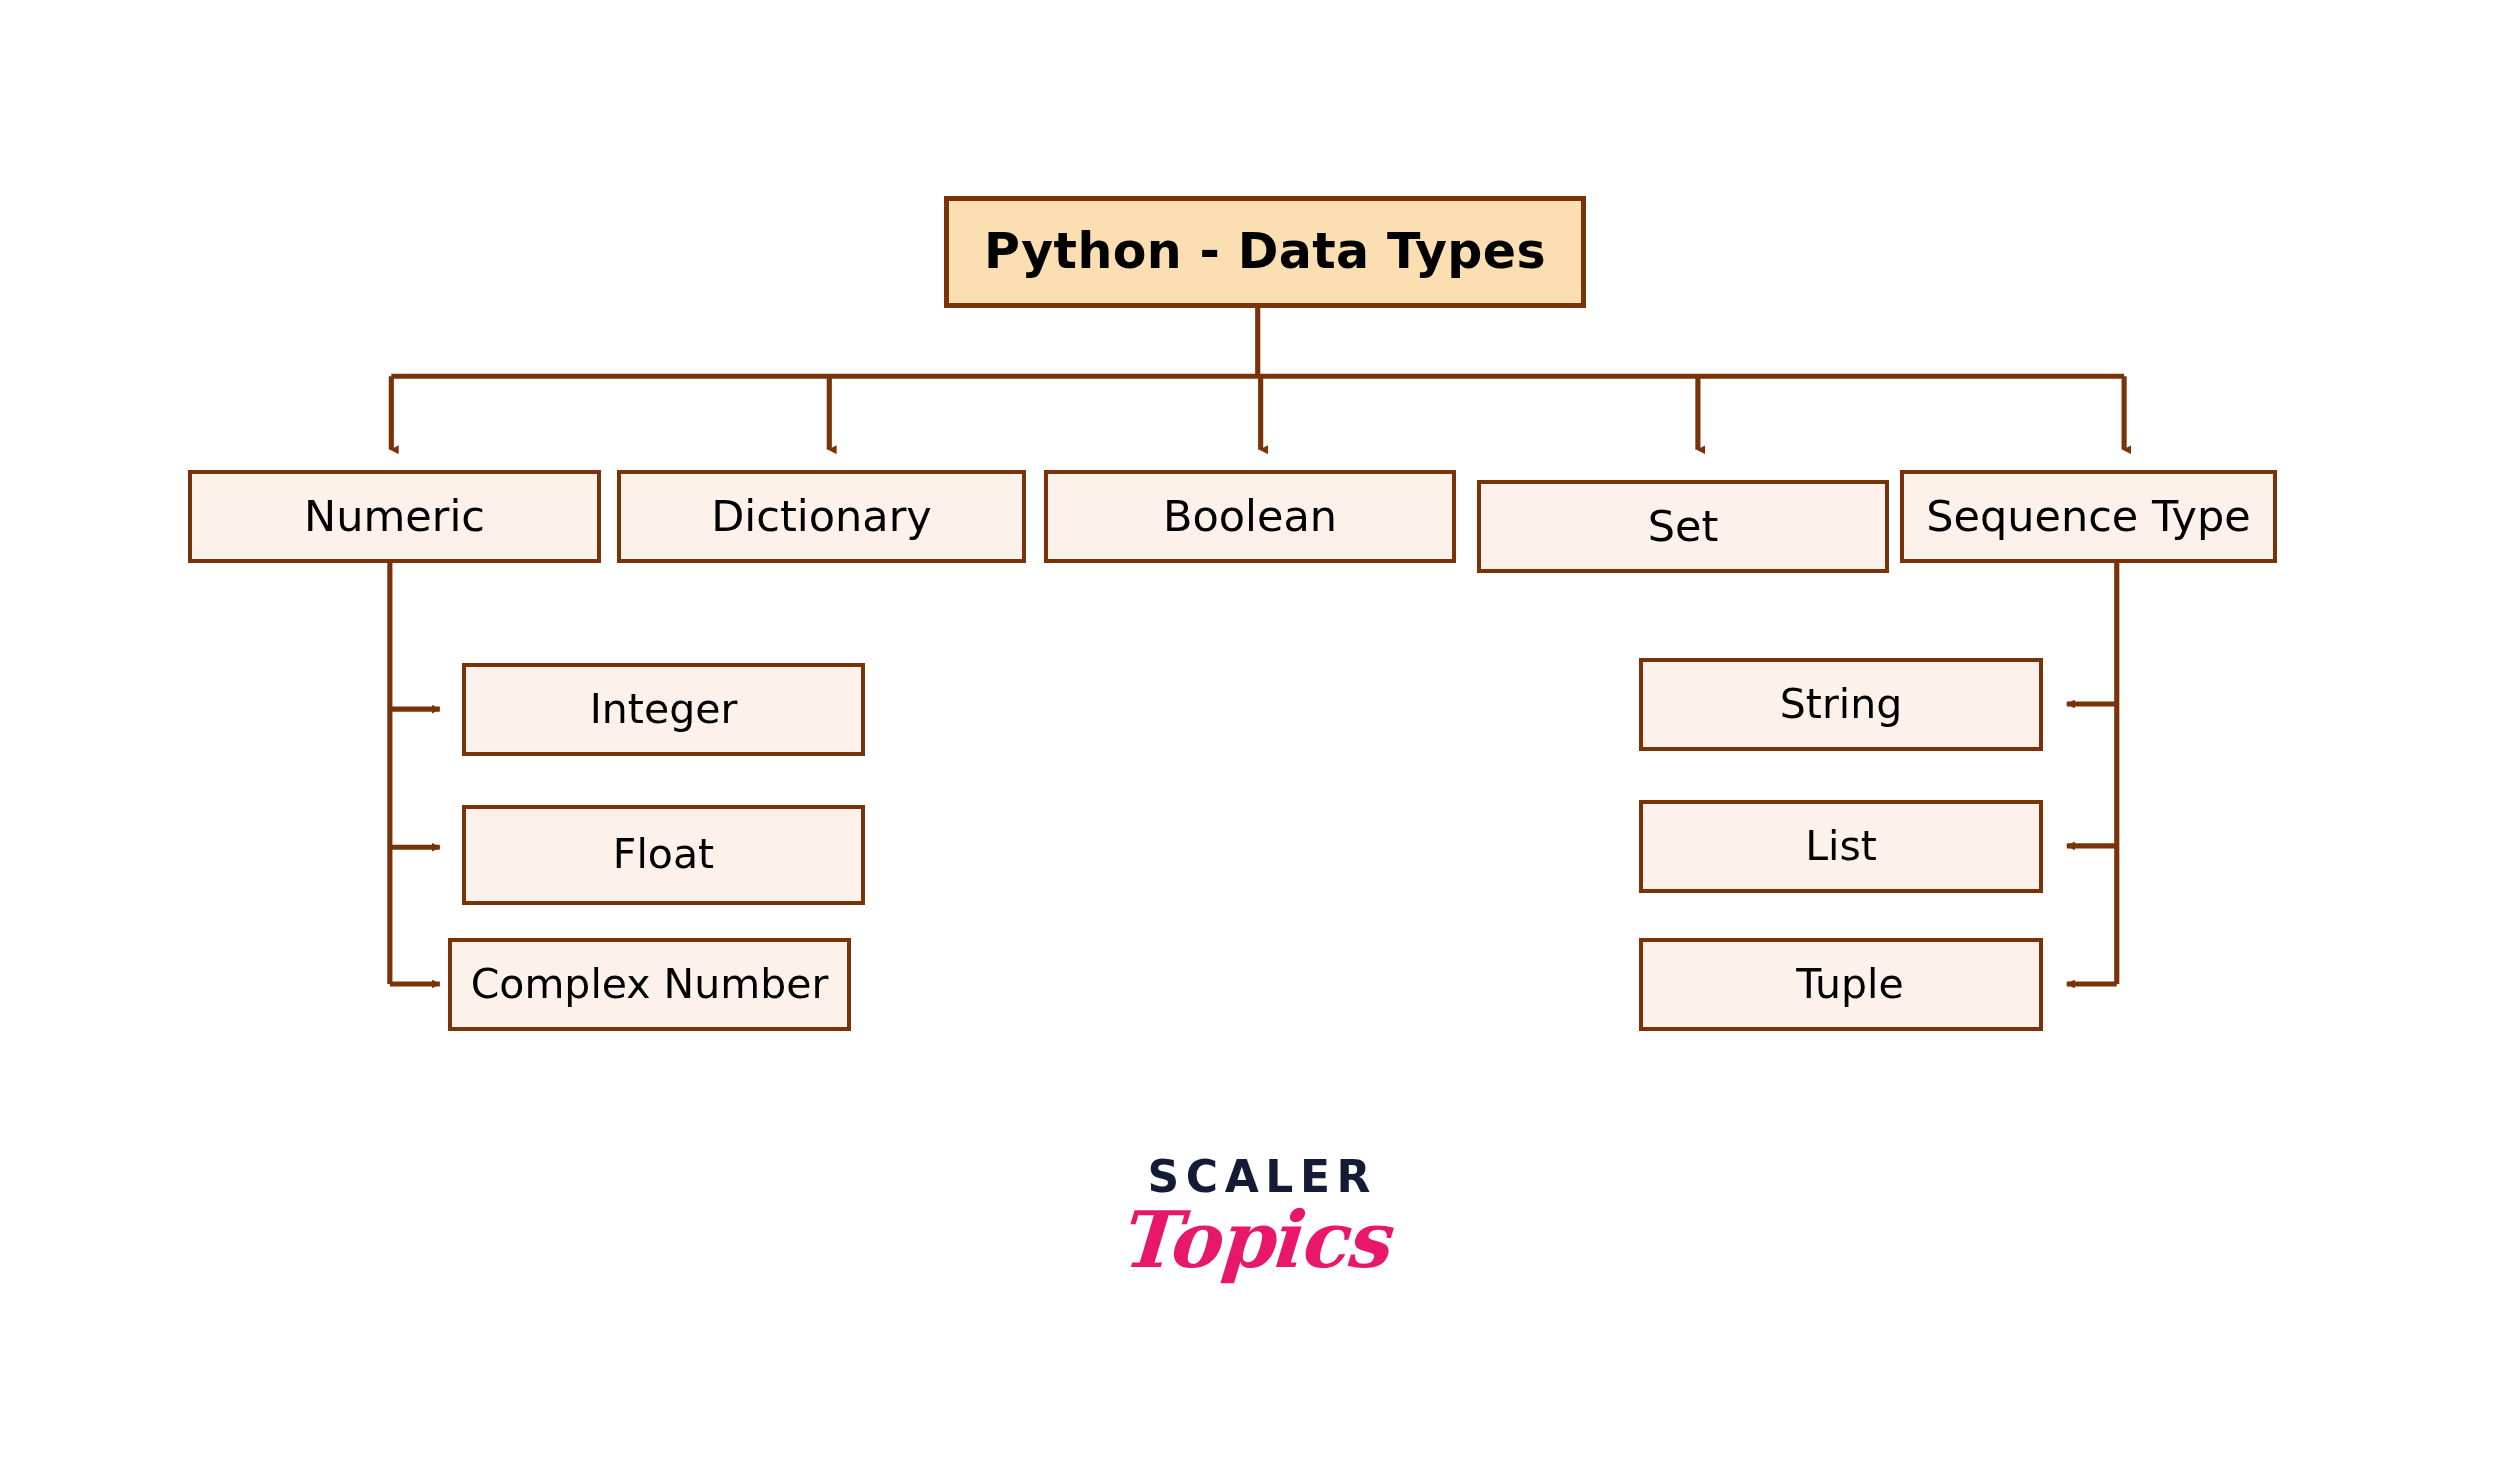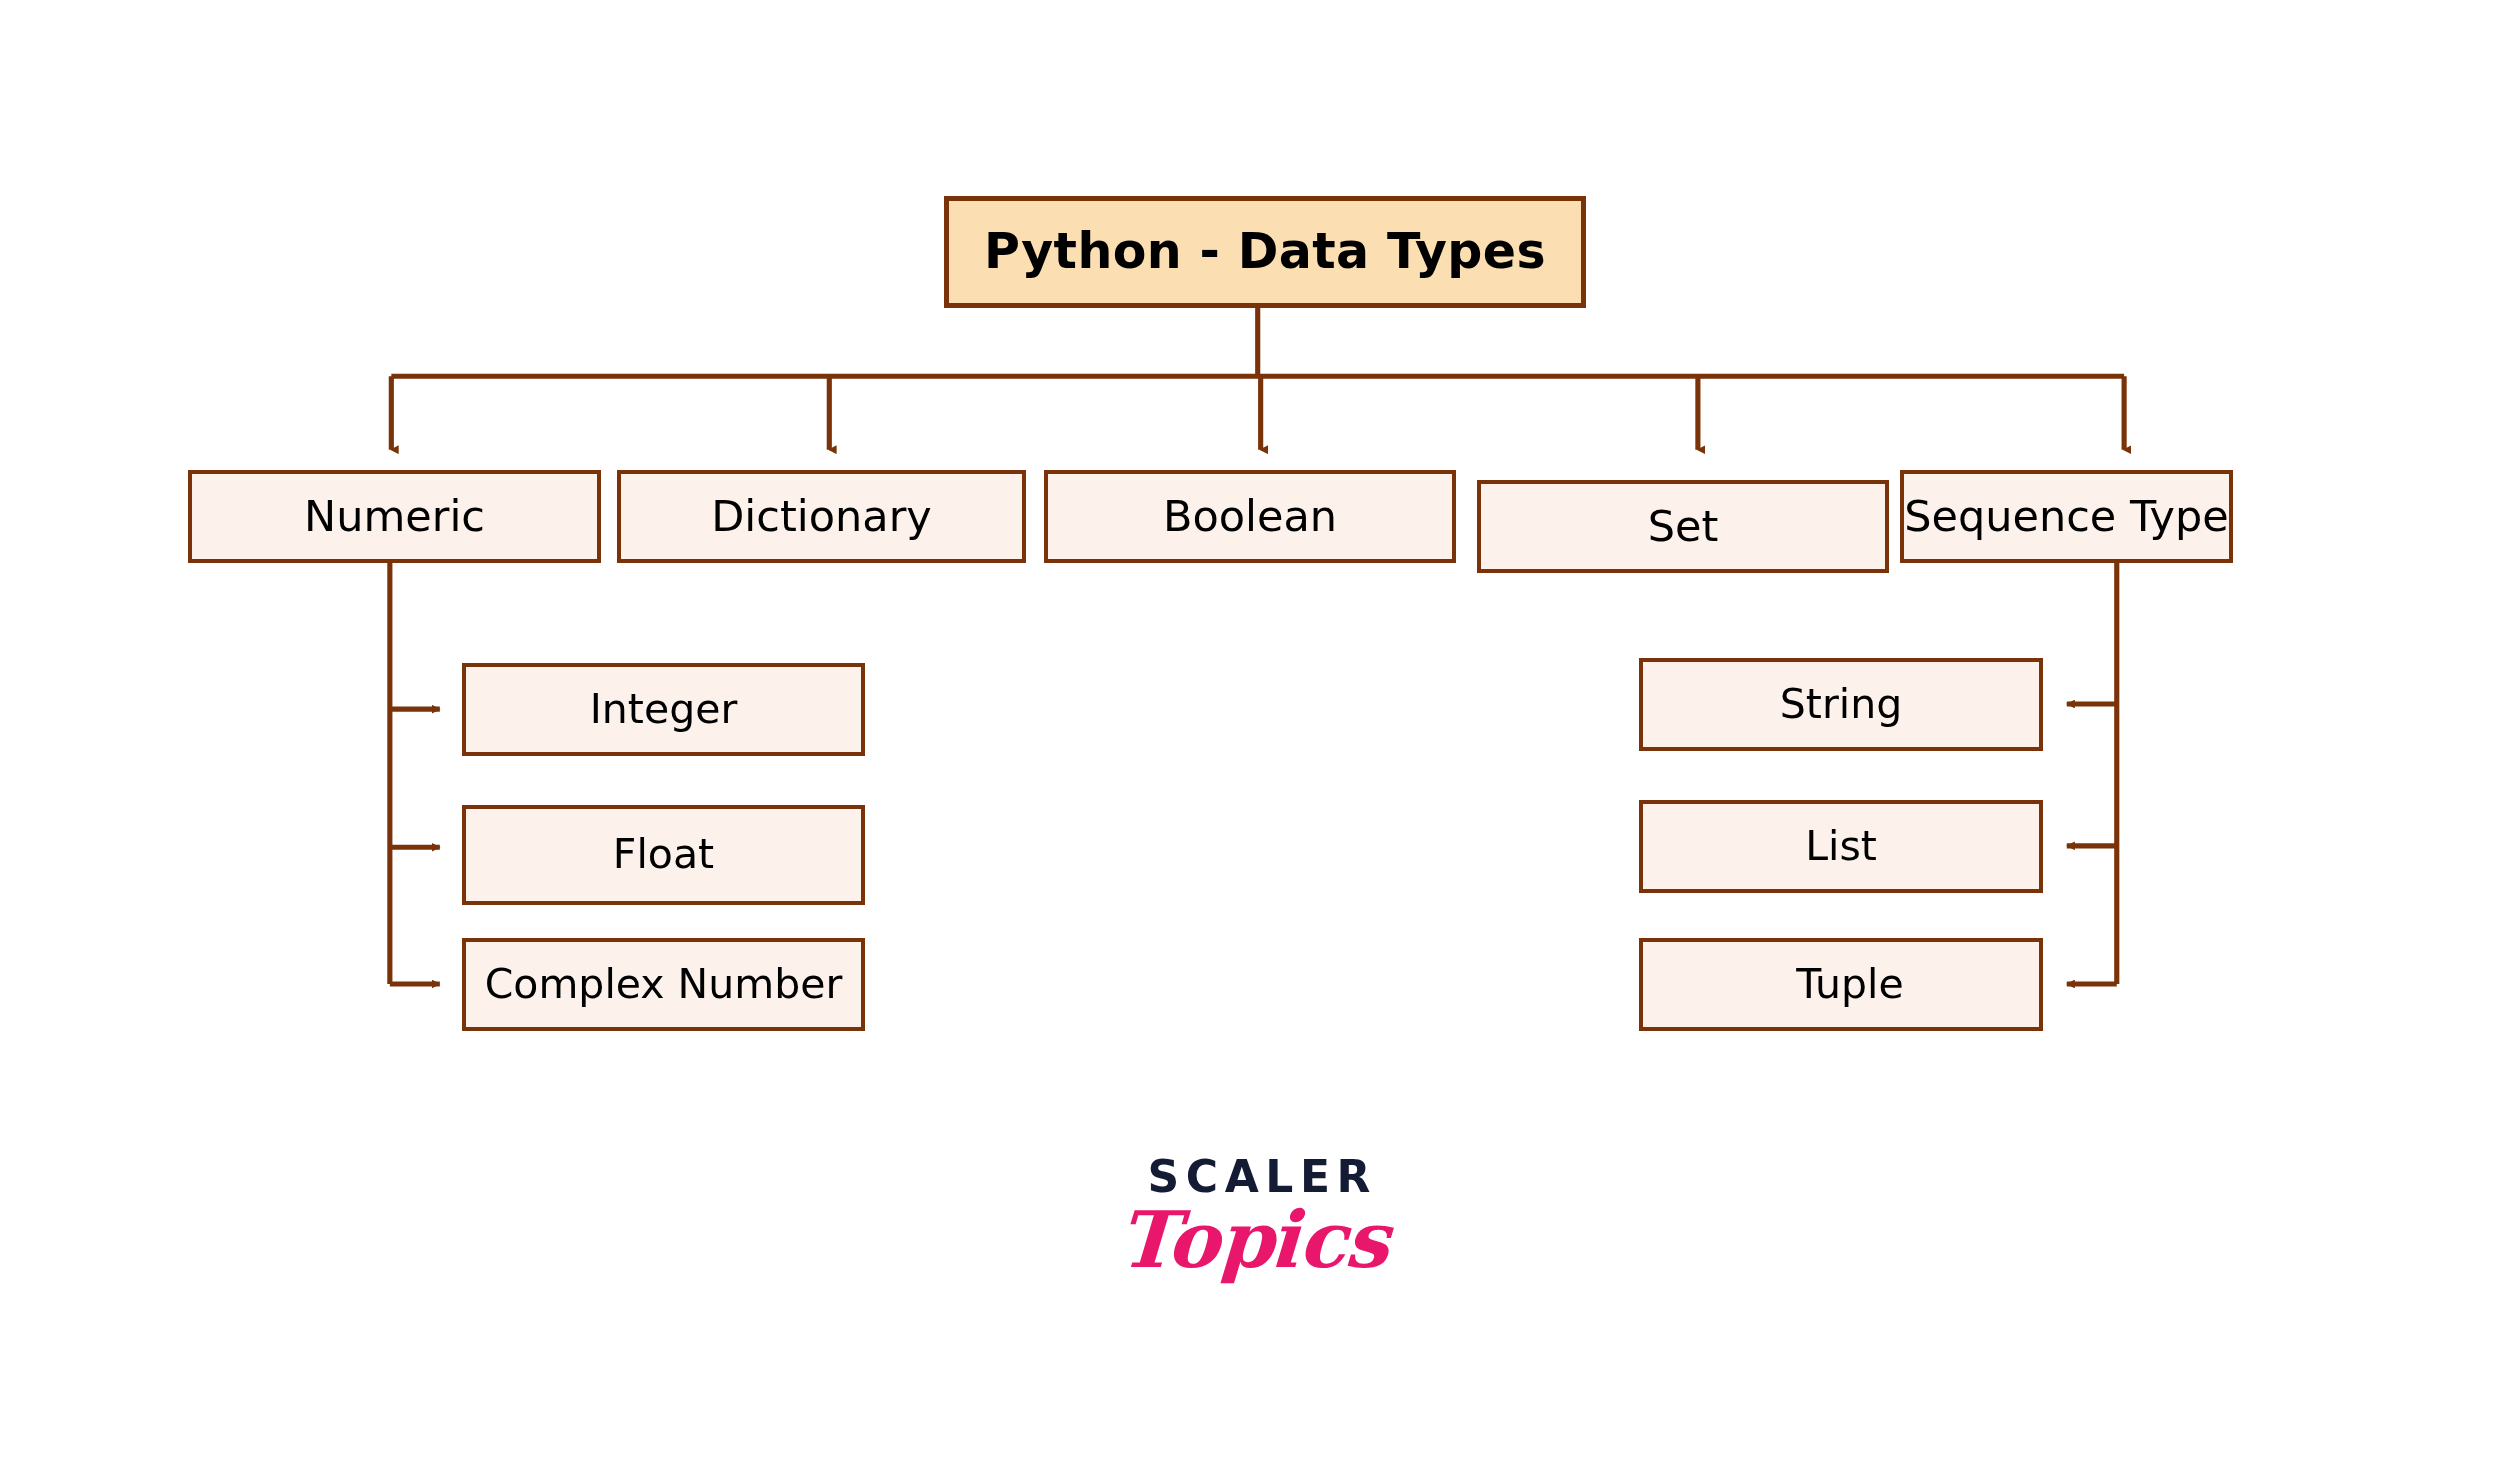--- a/index.html
+++ b/index.html
@@ -138,31 +138,31 @@
   </div>
   <div class="node cat" style="left:617px; top:470px; width:409px; height:93px;">
     <span>Dictionary</span>
   </div>
   <div class="node cat" style="left:1044px; top:470px; width:412px; height:93px;">
     <span>Boolean</span>
   </div>
   <div class="node cat" style="left:1477px; top:480px; width:412px; height:93px;">
     <span>Set</span>
   </div>
-  <div class="node cat" style="left:1900px; top:470px; width:333px; height:93px;">
+  <div class="node cat" style="left:1900px; top:470px; width:377px; height:93px;">
     <span>Sequence Type</span>
   </div>
 
   <div class="node leaf" style="left:462px; top:663px; width:403px; height:93px;">
     <span>Integer</span>
   </div>
   <div class="node leaf" style="left:462px; top:805px; width:403px; height:100px;">
     <span>Float</span>
   </div>
-  <div class="node leaf" style="left:462px; top:938px; width:403px; height:93px;">
+  <div class="node leaf" style="left:448px; top:938px; width:403px; height:93px;">
     <span>Complex Number</span>
   </div>
 
   <div class="node leaf" style="left:1639px; top:658px; width:404px; height:93px;">
     <span>String</span>
   </div>
   <div class="node leaf" style="left:1639px; top:800px; width:404px; height:93px;">
     <span>List</span>
   </div>
   <div class="node leaf" style="left:1639px; top:938px; width:404px; height:93px;padding-left:18px;">

